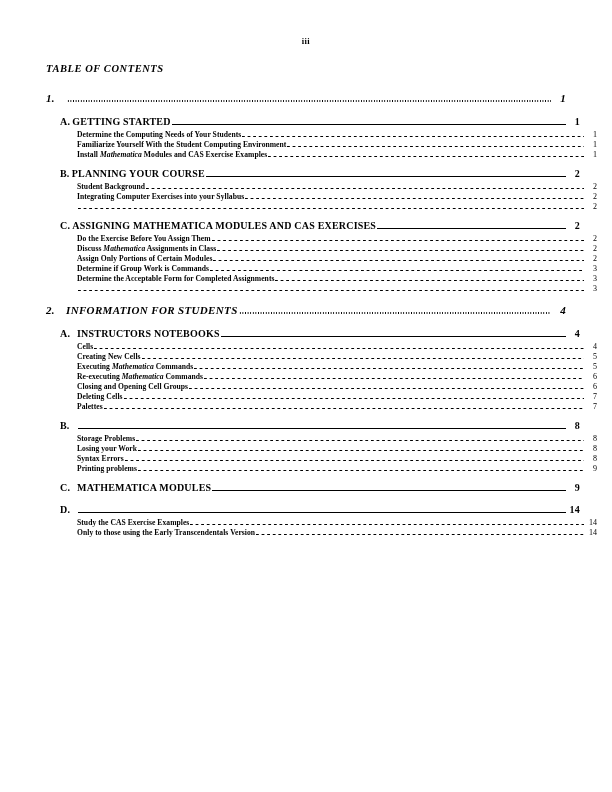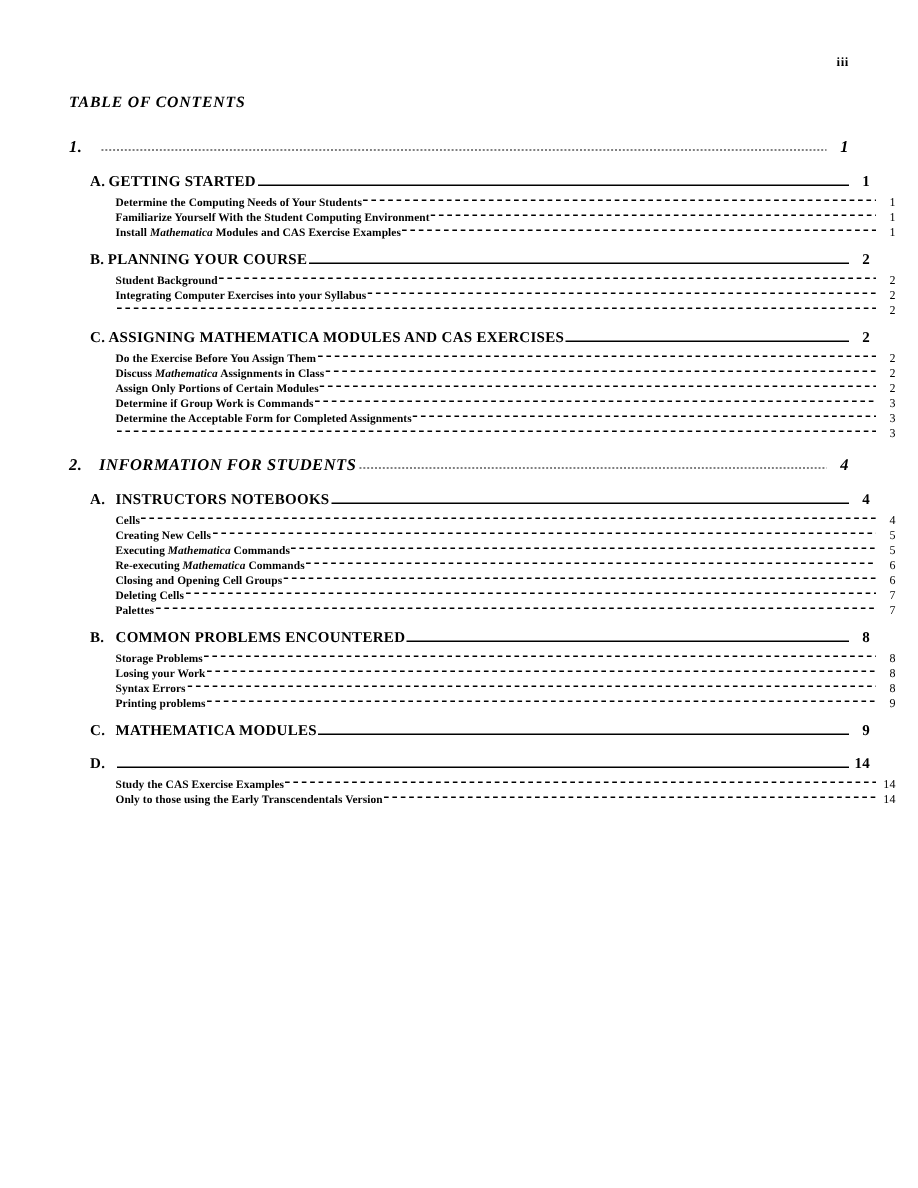--- a/index.html
+++ b/index.html
@@ -21,21 +21,21 @@
     box-sizing: border-box;
     overflow: hidden;
   }
 
   
   .running-head {
     position: absolute;
     top: 36px;
     left: 46px;
     right: 46px;
-    text-align: right;
+    text-align: center;
     font-size: 8.5px;
     font-weight: bold;
     letter-spacing: 0.4px;
   }
 
   
   .toc-title {
     position: absolute;
     top: 63px;
     left: 46px;
@@ -128,21 +128,20 @@
   }
 
   
   .lvl3 {
     margin-top: 0;
     margin-bottom: 1px;
     margin-left: 31px;
     font-size: 7.6px;
     font-weight: bold;
     letter-spacing: 0.05px;
-    align-items: center;
   }
   .lvl3 .leader {
     height: 1px;
     background-image: linear-gradient(to right, #000 0 3.2px, transparent 3.2px 5.6px);
     background-size: 5.6px 1px;
     background-repeat: repeat-x;
     background-position: 0 center;
     margin-bottom: 1.5px;
   }
   .lvl3 .pg {
@@ -296,21 +295,20 @@
         <span class="pg">7</span>
       </div>
       <div class="entry lvl3">
         <span class="txt">Palettes</span>
         <span class="leader"></span>
         <span class="pg">7</span>
       </div>
       <div class="grp-gap"></div>
       <div class="entry lvl2 wide">
         <span class="txt num">B. </span>
-        <span class="txt">COMMON PROBLEMS ENCOUNTERED</span>
         <span class="leader"></span>
         <span class="pg">8</span>
       </div>
       <div class="entry lvl3">
         <span class="txt">Storage Problems</span>
         <span class="leader"></span>
         <span class="pg">8</span>
       </div>
       <div class="entry lvl3">
         <span class="txt">Losing your Work</span>

